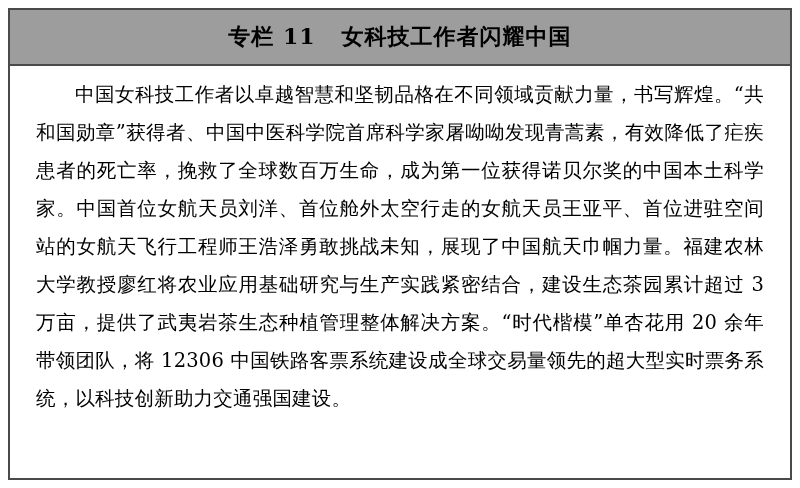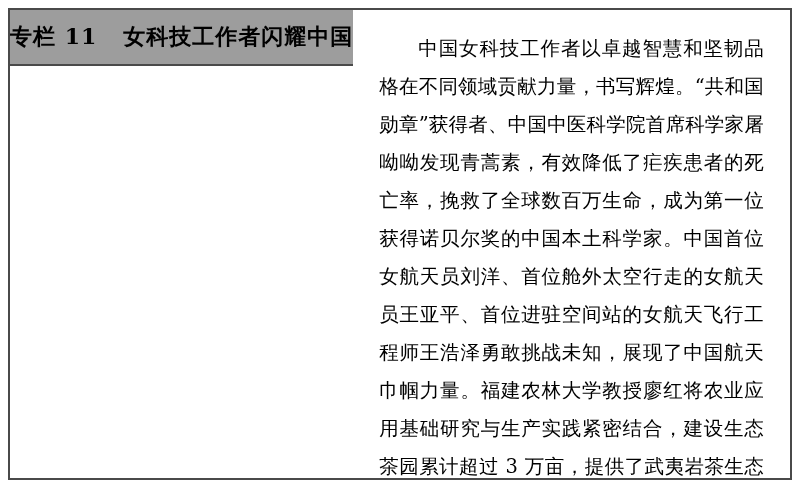--- a/index.html
+++ b/index.html
@@ -22,42 +22,42 @@
   .box {
     position: absolute;
     left: 8px;
     top: 8px;
     width: 784px;
     height: 472px;
     box-sizing: border-box;
     border: 2px solid #4a4a4a;
     background: #ffffff;
     display: flex;
-    flex-direction: row;
+    flex-direction: column;
   }
   .header {
     height: 54px;
     background: #9d9d9d;
     border-bottom: 2px solid #4a4a4a;
     display: flex;
     align-items: center;
     justify-content: center;
     flex: none;
   }
   .header-title {
     font-family: "DejaVu Serif", serif;
     font-size: 22px;
     font-weight: bold;
     color: #000000;
     letter-spacing: 1px;
     white-space: pre;
   }
   .body {
     flex: 1;
-    padding: 20px 26px 14px 26px;
+    padding: 10px 26px 14px 26px;
     box-sizing: border-box;
     overflow: hidden;
   }
   .para {
     font-family: "DejaVu Serif", serif;
     font-size: 19.5px;
     line-height: 38px;
     color: #000000;
     text-align: justify;
     text-justify: inter-ideograph;

